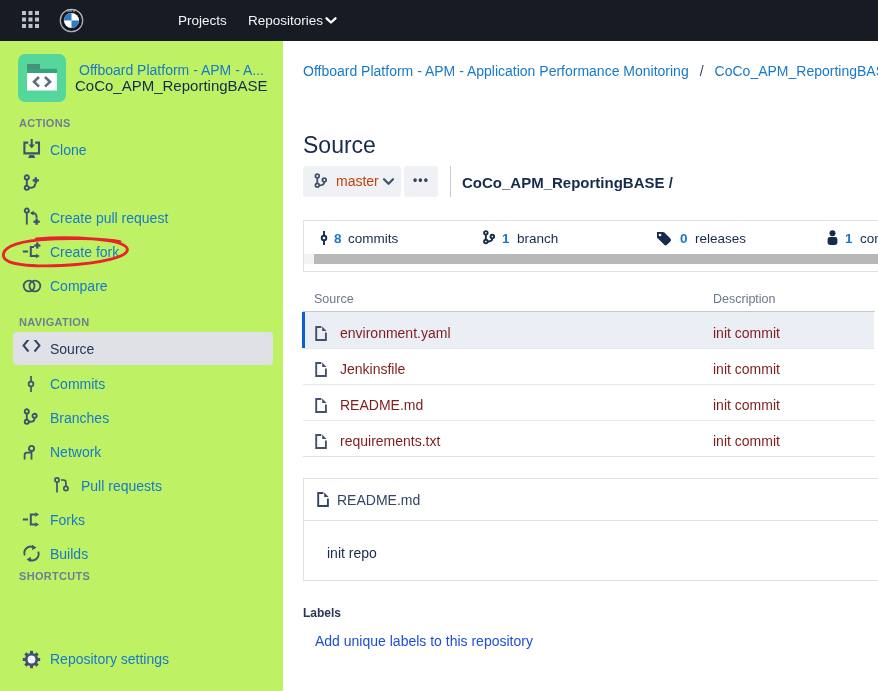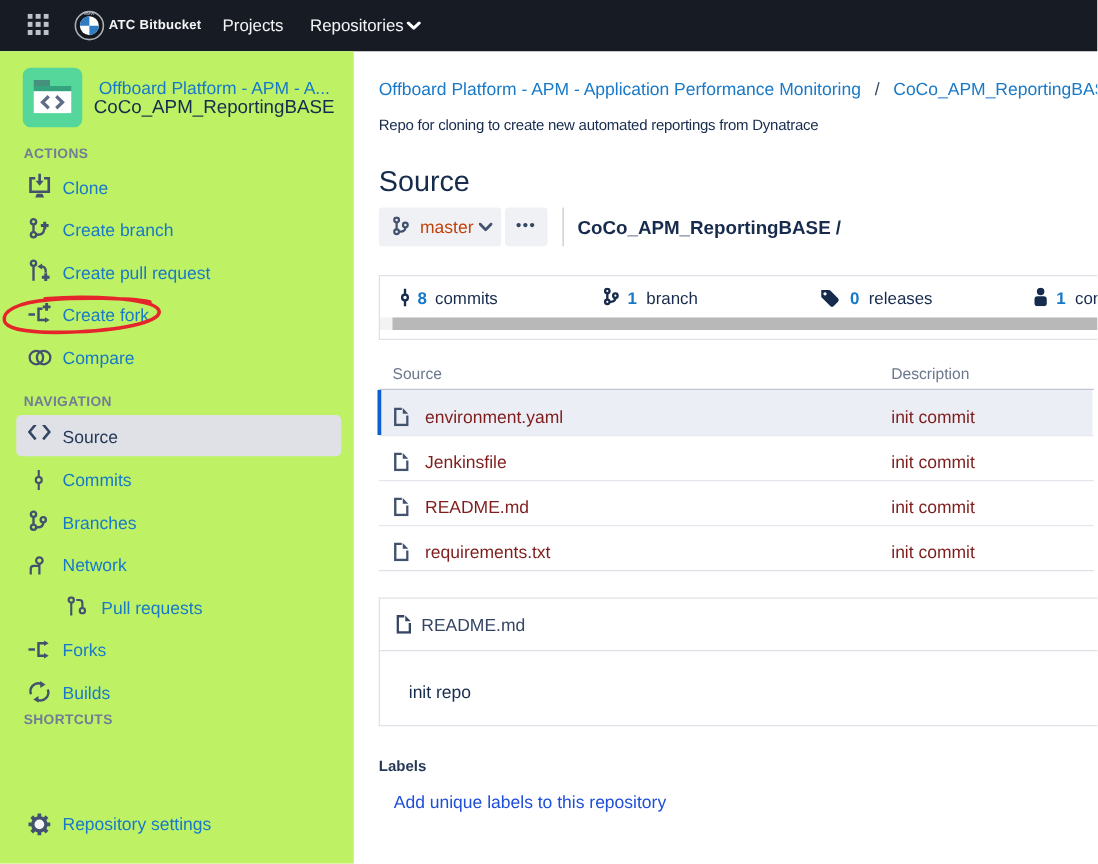--- a/index.html
+++ b/index.html
@@ -44,21 +44,20 @@
       </g>
     </svg>
     <svg class="abs" style="left:59px;top:8px" width="25" height="25" viewBox="0 0 25 25">
       <circle cx="12.5" cy="12.5" r="12.2" fill="#14171d"></circle>
       <circle cx="12.5" cy="12.5" r="11.2" fill="none" stroke="#A9AFB8" stroke-width="1.3"></circle>
       <circle cx="12.5" cy="12.5" r="7.6" fill="#fff"></circle>
       <path d="M12.5,12.5 L12.5,4.9 A7.6,7.6 0 0 0 4.9,12.5 Z" fill="#2e7cc2"></path>
       <path d="M12.5,12.5 L12.5,20.1 A7.6,7.6 0 0 0 20.1,12.5 Z" fill="#2e7cc2"></path>
       <text x="12.5" y="4" text-anchor="middle" font-size="3.4" fill="#cfd3d9" font-family="Liberation Sans">BMW</text>
     </svg>
-    <div class="navlink" style="left:87px;font-weight:bold;font-size:10.5px;letter-spacing:0.2px;">ATC Bitbucket</div>
     <div class="navlink" style="left:178px;font-size:13.5px;">Projects</div>
     <div class="navlink" style="left:248px;font-size:13.5px;">Repositories</div>
     <svg class="abs" style="left:325px;top:17px" width="12" height="8" viewBox="0 0 13 9">
       <path d="M1.5,1.5 L6.5,6.2 L11.5,1.5" fill="none" stroke="#fff" stroke-width="2.6" stroke-linecap="round" stroke-linejoin="round"></path>
     </svg>
   </div>
 
   <div id="sidebar">
 
     <svg class="abs" style="left:18px;top:13px" width="48" height="48" viewBox="0 0 48 48">
@@ -90,21 +89,20 @@
         <circle cx="4.8" cy="3.4" r="2.1"></circle>
         <line x1="4.8" y1="5.5" x2="4.8" y2="11.7"></line>
         <circle cx="4.8" cy="13.8" r="2.1"></circle>
         <path d="M6.9,13.8 L8.2,13.8 Q13.2,13.8 13.2,9.4"></path>
         <g stroke-width="2.4">
               <line x1="13.8" y1="3.3" x2="13.8" y2="9.5"></line>
               <line x1="10.7" y1="6.4" x2="16.9" y2="6.4"></line>
             </g>
       </g>
         </svg>
-      <span class="blue">Create branch</span>
     </div>
     <div class="sideitem" style="top:160px;">
       <svg width="19" height="19" viewBox="0 0 19 19" style="top:6px">
           <g fill="none" stroke="#42526E" stroke-width="1.9">
         <circle cx="4.8" cy="3.6" r="2.1"></circle>
         <line x1="4.8" y1="5.7" x2="4.8" y2="17.6"></line>
         <path d="M11,6.1 Q14.6,6.1 14.6,10.4 V11.2"></path>
         <path d="M11.7,3.7 L7.9,6.1 L11.7,8.5 Z" fill="#42526E" stroke="none"></path>
         <g stroke-width="2.4">
               <line x1="14.6" y1="11.6" x2="14.6" y2="17.8"></line>
@@ -238,21 +236,20 @@
           <circle cx="9.5" cy="9.5" r="3.9" fill="#F4F5F7"></circle>
         </g>
       </svg>
       <span class="blue">Repository settings</span>
     </div>
   </div>
 
   <div class="abs" style="left:303px;top:63px;width:575px;font-size:14px;white-space:nowrap;overflow:hidden;">
     <a class="blue">Offboard Platform - APM - Application Performance Monitoring</a><span style="color:#344563;padding:0 11px;">/</span><a class="blue">CoCo_APM_ReportingBASE</a>
   </div>
-  <div class="abs navy" style="left:303px;top:93px;font-size:12px;letter-spacing:-0.2px;">Repo for cloning to create new automated reportings from Dynatrace</div>
   <div class="abs navy" style="left:303px;top:132px;font-size:23px;">Source</div>
 
   <div class="abs" style="left:303px;top:166px;width:98px;height:31px;background:#F0F1F4;border-radius:3px;"></div>
   <svg class="abs" style="left:313px;top:173px" width="17" height="17" viewBox="0 0 19 19">
       <g fill="none" stroke="#42526E" stroke-width="2">
     <circle cx="4.8" cy="3.4" r="2.1"></circle>
     <line x1="4.8" y1="5.5" x2="4.8" y2="11.7"></line>
     <circle cx="4.8" cy="13.8" r="2.1"></circle>
     <path d="M6.9,13.8 L8.2,13.8 Q12.6,13.8 12.6,9.9"></path>
     <circle cx="12.6" cy="7.8" r="2.1"></circle>

